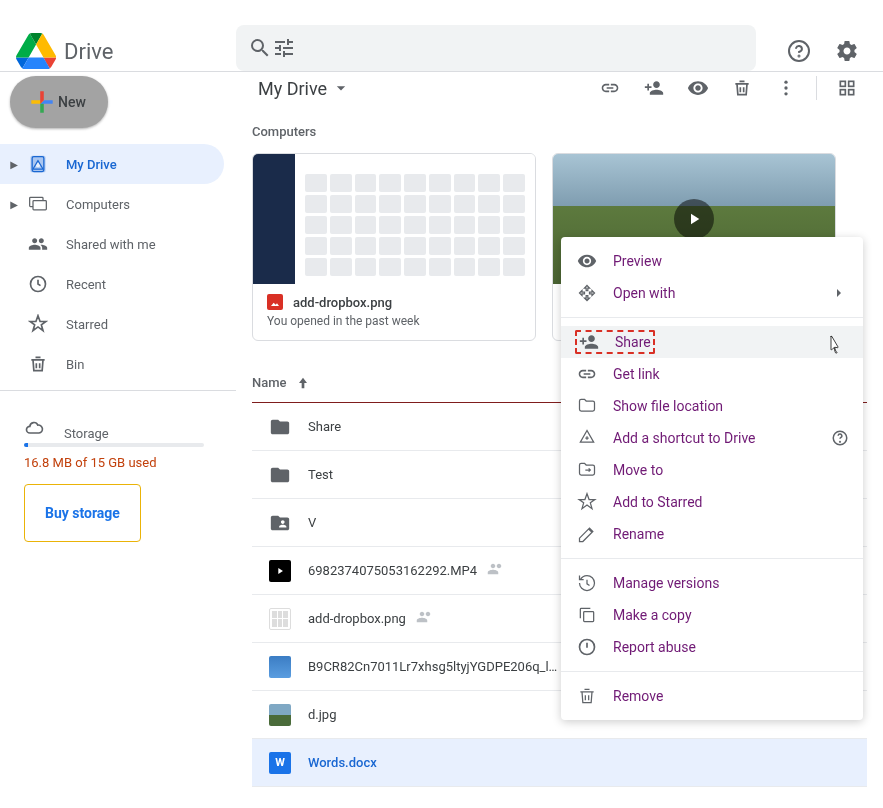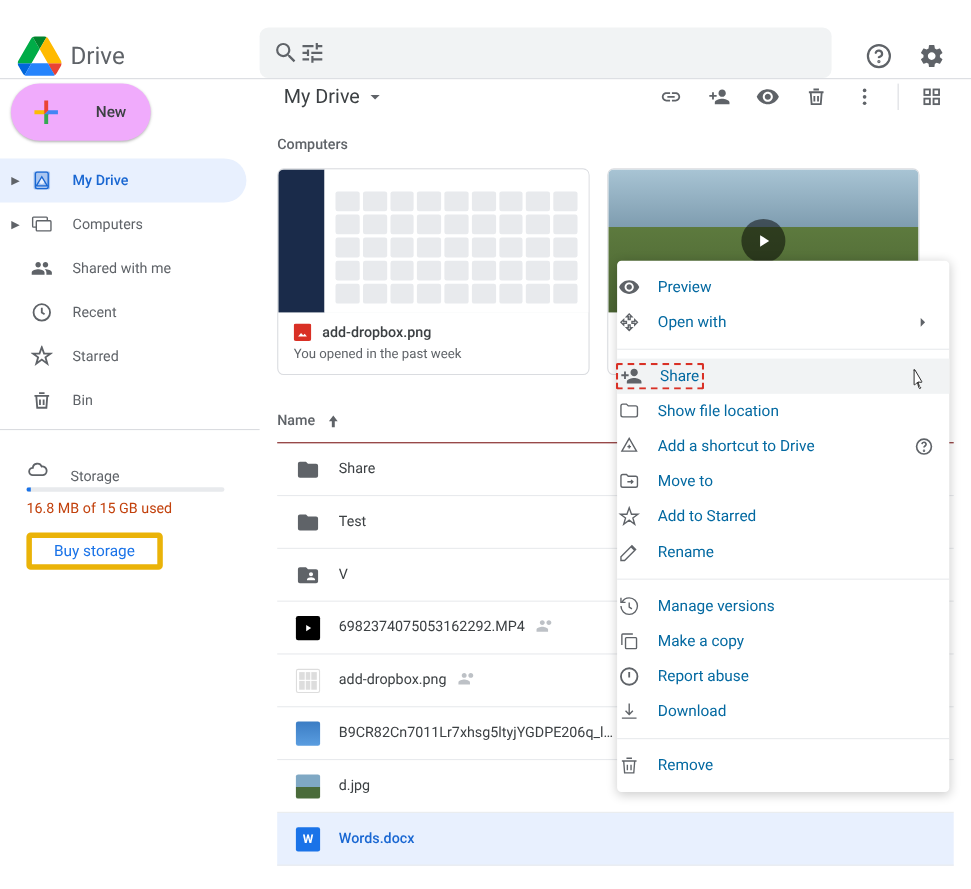--- a/index.html
+++ b/index.html
@@ -9,34 +9,34 @@
 .header { display: flex; align-items: flex-end; height: 72px; padding: 0 16px; border-bottom: 1px solid #dadce0; }
 .logo-wrap { display: flex; align-items: center; gap: 8px; width: 220px; }
 .logo-text { font-size: 22px; color: #5f6368; }
 .search-bar { flex: 1; display: flex; align-items: center; background: #f1f3f4; border-radius: 8px; height: 46px; padding: 0 12px; max-width: 520px; }
 .search-bar input { flex: 1; border: none; background: transparent; font-size: 16px; outline: none; color: #5f6368; margin-left: 12px; }
 .header-right { display: flex; align-items: center; gap: 8px; margin-left: auto; }
 .icon-btn { width: 40px; height: 40px; display: flex; align-items: center; justify-content: center; border-radius: 50%; cursor: pointer; color: #5f6368; }
 
 
 .sidebar { position: absolute; left: 0; top: 60px; width: 236px; padding-top: 10px; }
-.new-btn { display: flex; align-items: center; gap: 29px; padding: 10px 22px 10px 16px; margin: 6px 10px 16px 10px; border-radius: 28px; box-shadow: 0 1px 3px rgba(0,0,0,0.2), 0 1px 2px rgba(0,0,0,0.12); width: fit-content; background: #f0abfc; cursor: pointer; justify-content: center; }
+.new-btn { display: flex; align-items: center; gap: 0; padding: 10px 22px 10px 16px; margin: 6px 10px 16px 10px; border-radius: 28px; box-shadow: 0 1px 3px rgba(0,0,0,0.2), 0 1px 2px rgba(0,0,0,0.12); width: fit-content; background: #a3a3a3; cursor: pointer; justify-content: center; }
 .new-btn span { font-size: 14px; color: #3c4043; font-weight: 500; }
 .nav-item { display: flex; align-items: center; height: 40px; padding: 0 12px 0 8px; border-radius: 0 20px 20px 0; cursor: pointer; font-size: 13px; color: #5f6368; margin-right: 12px; }
 .nav-item.active { background: #e8f0fe; color: #1967d2; font-weight: 500; }
 .nav-item .caret { width: 12px; display: flex; justify-content: center; font-size: 10px; color: #5f6368; }
 .nav-item .nav-icon { width: 24px; height: 24px; margin: 0 16px 0 6px; display: flex; align-items: center; justify-content: center; }
 .storage-divider { height: 1px; background: #dadce0; margin: 6px 0; }
 .storage-section { padding: 4px 24px 0 24px; }
 .storage-item { display: flex; align-items: flex-end; height: 40px; font-size: 13px; color: #5f6368; }
 .storage-item .nav-icon { margin-right: 20px; }
 .storage-bar { width: 180px; height: 4px; background: #e8eaed; border-radius: 2px; margin: 2px 0 8px; overflow: hidden; }
 .storage-bar-fill { height: 100%; width: 2%; background: #1a73e8; }
 .storage-text { font-size: 13px; color: #c2410c; margin-bottom: 14px; }
-.buy-storage { display: inline-block; padding: 4px 20px; border: 5px solid #eab308; border-radius: 4px; color: #1a73e8; font-size: 14px; font-weight: 400; cursor: pointer; }
+.buy-storage { display: inline-block; padding: 20px 20px; border: 1px solid #eab308; border-radius: 4px; color: #1a73e8; font-size: 14px; font-weight: 700; cursor: pointer; }
 
 
 .main { position: absolute; left: 236px; top: 60px; right: 0; bottom: 0; padding: 0 16px; }
 .toolbar { display: flex; align-items: center; height: 56px; }
 .breadcrumb { display: flex; align-items: center; font-size: 18px; color: #3c4043; cursor: pointer; padding: 4px 6px; border-radius: 4px; }
 .toolbar-actions { margin-left: auto; display: flex; align-items: center; gap: 4px; }
 .toolbar-actions .icon-btn { width: 40px; height: 40px; }
 .toolbar-sep { width: 1px; height: 24px; background: #dadce0; margin: 0 6px; }
 
 .section-label { font-size: 13px; font-weight: 500; color: #5f6368; margin: 8px 0 14px; }
@@ -50,21 +50,21 @@
 .col-header { display: flex; align-items: center; height: 40px; border-bottom: 1px solid #7f1d1d; font-size: 13px; font-weight: 500; color: #5f6368; }
 .col-header .arrow-up { margin-left: 8px; }
 
 .file-row { display: flex; align-items: center; height: 48px; border-bottom: 1px solid #e8eaed; font-size: 13px; color: #3c4043; padding-left: 16px; cursor: pointer; }
 .file-row .file-icon { width: 24px; height: 24px; margin-right: 16px; display: flex; align-items: center; justify-content: center; }
 .file-row.selected { background: #e8f0fe; color: #1967d2; font-weight: 500; }
 .file-row .shared-icon { margin-left: 10px; color: #bdc1c6; }
 
 
 .context-menu { position: absolute; left: 561px; top: 237px; width: 302px; background: #fff; border-radius: 4px; box-shadow: 0 2px 10px rgba(0,0,0,0.2); padding: 8px 0; z-index: 100; }
-.menu-item { display: flex; align-items: center; height: 32px; padding: 0 1px; font-size: 14px; color: #0369a1; cursor: pointer; position: relative; }
+.menu-item { display: flex; align-items: center; height: 32px; padding: 0 16px; font-size: 14px; color: #701a75; cursor: pointer; position: relative; }
 .menu-item:hover, .menu-item.hover { background: #f1f3f4; }
 .menu-item .menu-icon { width: 20px; height: 20px; margin-right: 16px; display: flex; align-items: center; justify-content: center; color: #5f6368; }
 .menu-sep { height: 1px; background: #e8eaed; margin: 8px 0; }
 .menu-chevron { position: absolute; right: 16px; color: #5f6368; }
 .menu-help { position: absolute; right: 14px; }
 .share-highlight { border: 2px dashed #d93025; border-radius: 2px; margin: -2px; padding: 0 2px; display: flex; align-items: center; }
 .cursor-img { position: absolute; left: 825px; top: 334px; z-index: 200; color: #3c4043; }
 
 
 .thumb1 { display: flex; width: 100%; height: 100%; }
@@ -446,20 +446,28 @@
       <span class="menu-icon">
           <svg width="20" height="20" viewBox="0 0 24 24" fill="#5f6368">
             <path d="M15 12c2.21 0 4-1.79 4-4s-1.79-4-4-4-4 1.79-4 4 1.79 4 4 4zm-9-2V7H4v3H1v2h3v3h2v-3h3v-2H6zm9 4c-2.67 0-8 1.34-8 4v2h16v-2c0-2.66-5.33-4-8-4z"></path>
           </svg>
         </span>
       <span>Share</span>
     </span>
   </div>
   <div class="menu-item">
     <span class="menu-icon">
+        <svg width="20" height="20" viewBox="0 0 24 24" fill="#5f6368">
+          <path d="M3.9 12c0-1.71 1.39-3.1 3.1-3.1h4V7H7c-2.76 0-5 2.24-5 5s2.24 5 5 5h4v-1.9H7c-1.71 0-3.1-1.39-3.1-3.1zM8 13h8v-2H8v2zm9-6h-4v1.9h4c1.71 0 3.1 1.39 3.1 3.1s-1.39 3.1-3.1 3.1h-4V17h4c2.76 0 5-2.24 5-5s-2.24-5-5-5z"></path>
+        </svg>
+      </span>
+    <span>Get link</span>
+  </div>
+  <div class="menu-item">
+    <span class="menu-icon">
         <svg width="20" height="20" viewBox="0 0 24 24" fill="none" stroke="#5f6368" stroke-width="1.5">
           <path d="M3 6a2 2 0 012-2h4l2 2h8a2 2 0 012 2v8a2 2 0 01-2 2H5a2 2 0 01-2-2z"></path>
         </svg>
       </span>
     <span>Show file location</span>
   </div>
   <div class="menu-item">
     <span class="menu-icon">
         <svg width="20" height="20" viewBox="0 0 24 24" fill="none" stroke="#5f6368" stroke-width="1.5">
           <path d="M12 3l-8 14h16z"></path>
@@ -519,28 +527,20 @@
   </div>
   <div class="menu-item">
     <span class="menu-icon">
         <svg width="20" height="20" viewBox="0 0 24 24" fill="none" stroke="#5f6368" stroke-width="2">
           <circle cx="12" cy="12" r="9"></circle>
           <path d="M12 7v6M12 17v.01"></path>
         </svg>
       </span>
     <span>Report abuse</span>
   </div>
-  <div class="menu-item">
-    <span class="menu-icon">
-        <svg width="20" height="20" viewBox="0 0 24 24" fill="none" stroke="#5f6368" stroke-width="1.5">
-          <path d="M12 3v12m-4-4l4 4 4-4M4 19h16"></path>
-        </svg>
-      </span>
-    <span>Download</span>
-  </div>
   <div class="menu-sep"></div>
   <div class="menu-item">
     <span class="menu-icon">
         <svg width="20" height="20" viewBox="0 0 24 24" fill="none" stroke="#5f6368" stroke-width="1.5">
           <path d="M4 7h16M9 4h6M6 7l1 13h10l1-13M10 11v6M14 11v6"></path>
         </svg>
       </span>
     <span>Remove</span>
   </div>
 </div>

